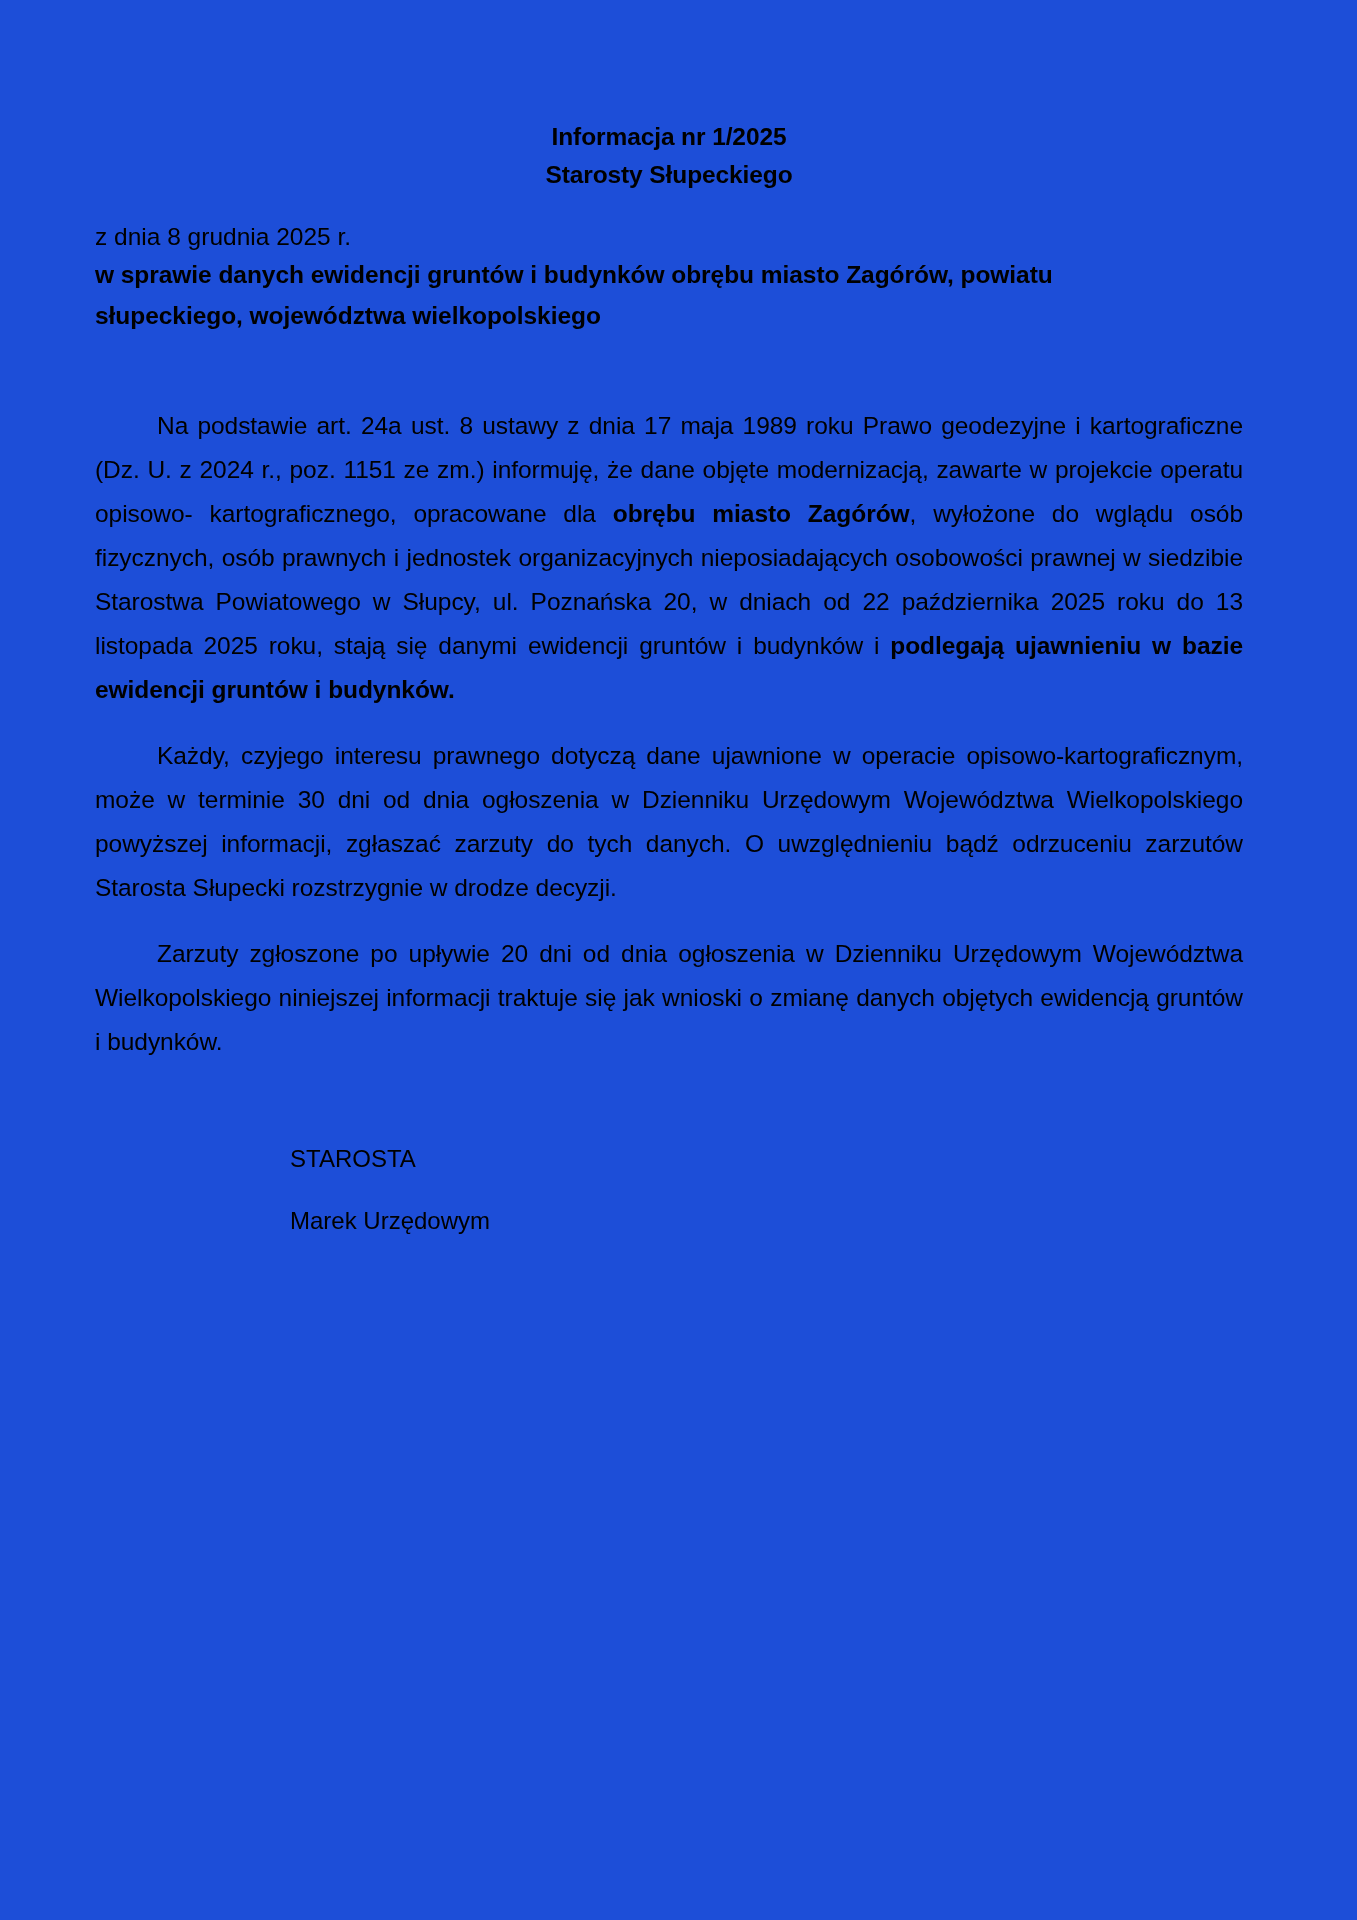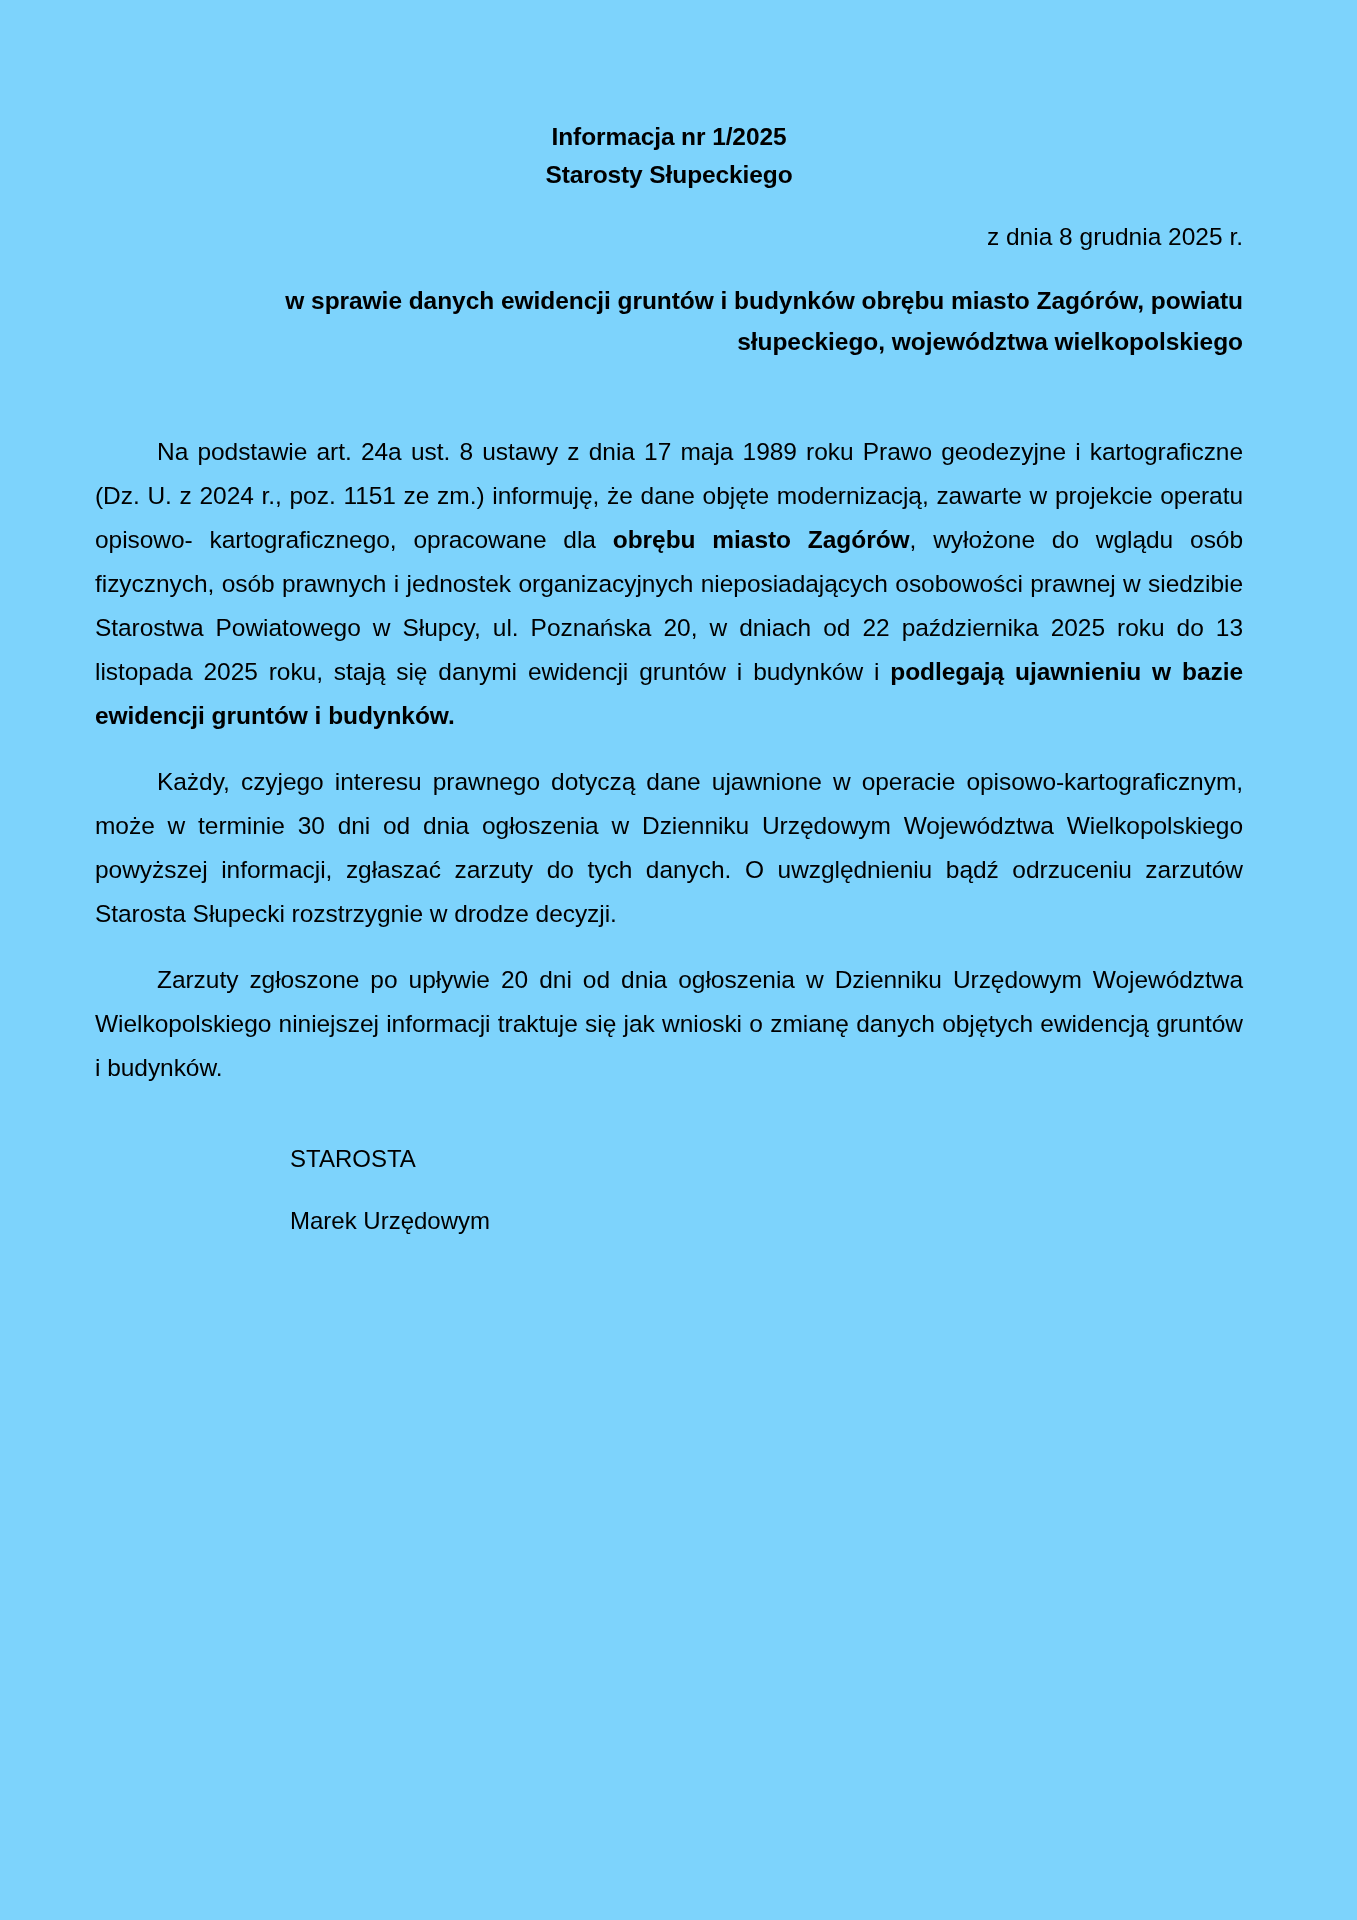--- a/index.html
+++ b/index.html
@@ -13,21 +13,21 @@
     height: 1920px;
     font-family: "Liberation Sans", sans-serif;
     color: #000000;
     -webkit-font-smoothing: antialiased;
   }
 
   .page {
     position: relative;
     width: 1357px;
     height: 1920px;
-    background: #7dd3fc;
+    background: #1d4ed8;
     box-sizing: border-box;
     padding: 0;
     overflow: hidden;
   }
 
   .content {
     position: absolute;
     left: 95px;
     top: 0;
     width: 1148px;   
@@ -40,29 +40,28 @@
   }
   .title-line {
     font-size: 24.5px;
     font-weight: bold;
     line-height: 38px;
     letter-spacing: -0.1px;
   }
 
   .date-line {
     margin-top: 26px;
-    text-align: right;
+    text-align: left;
     font-size: 24.5px;
     font-weight: normal;
     line-height: 34px;
   }
 
   .subject-block {
-    margin-top: 26px;
-    text-align: right;
+    text-align: left;
     font-size: 24.5px;
     font-weight: bold;
     line-height: 41px;
     letter-spacing: -0.05px;
   }
   .subject-line {
     display: block;
   }
 
   

